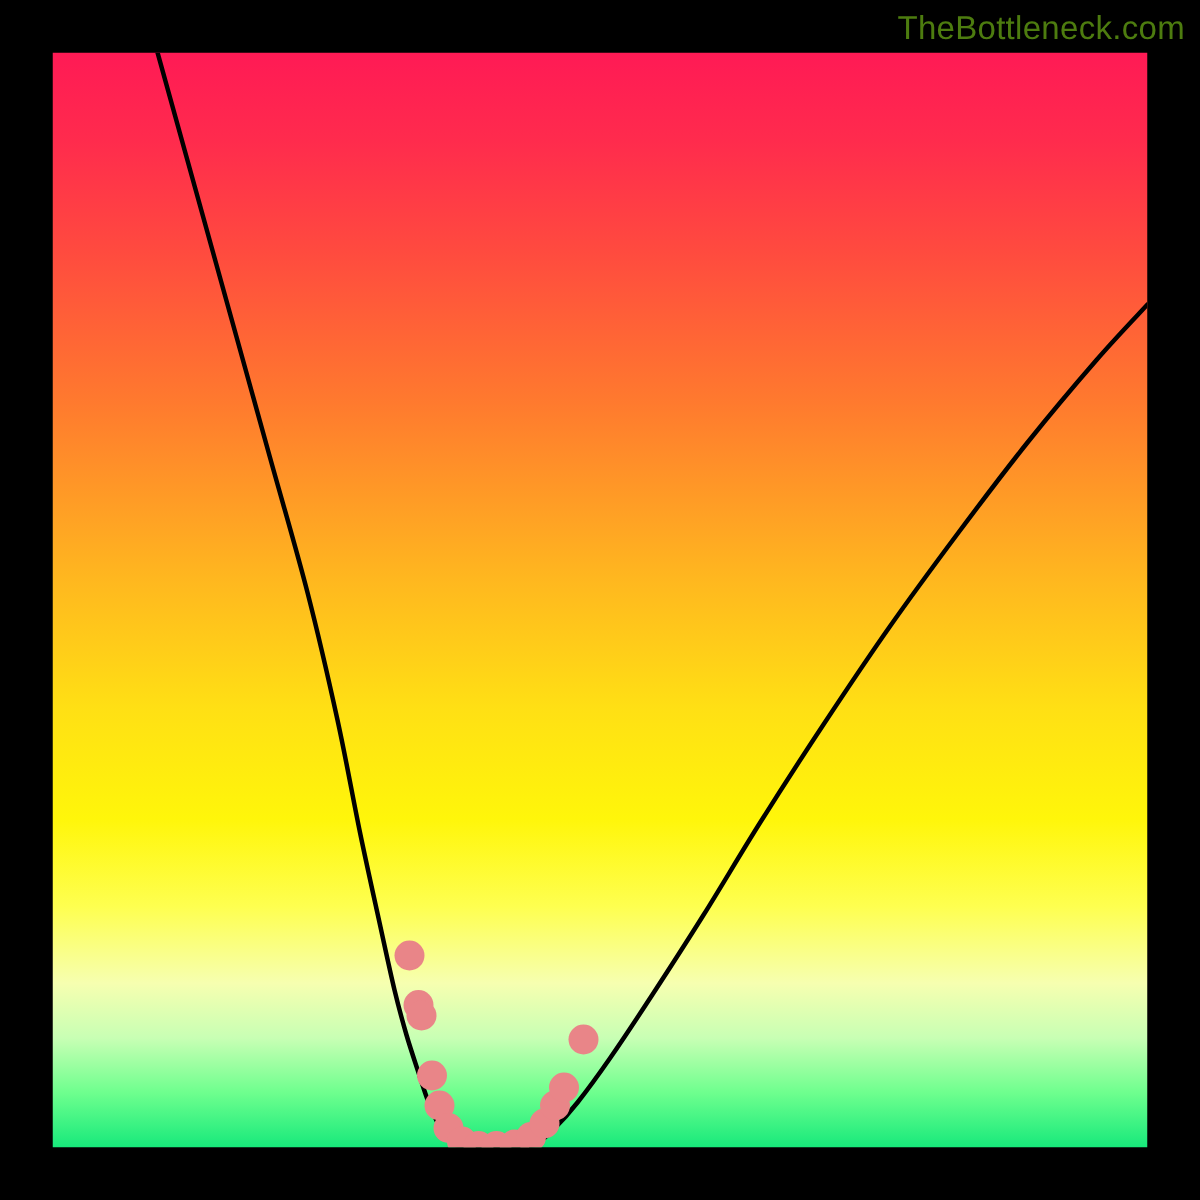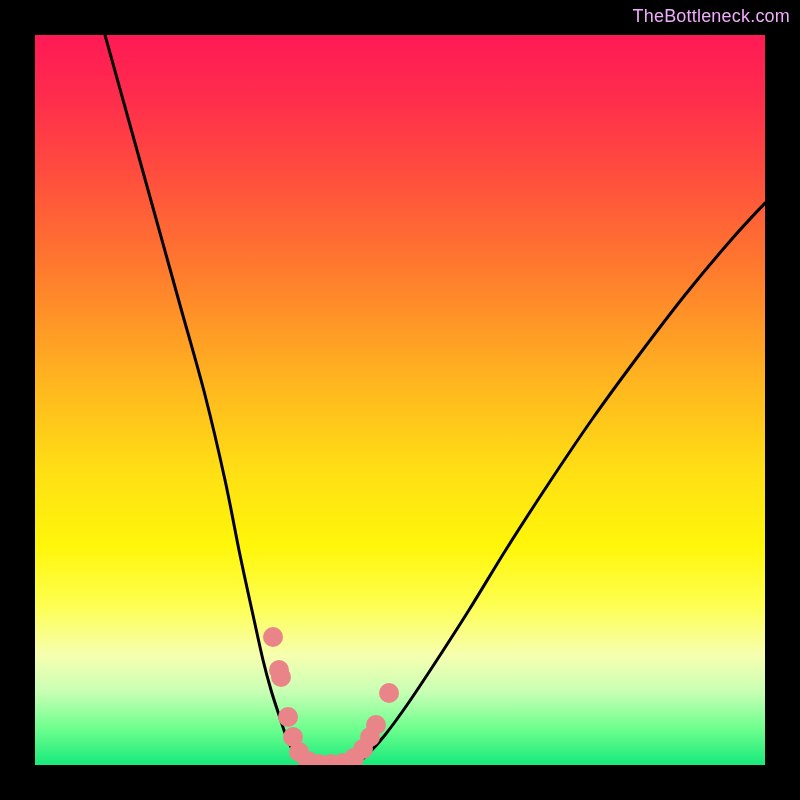--- a/index.html
+++ b/index.html
@@ -41,22 +41,22 @@
       #f6ffb0 85%,
       #c8ffb4 90%,
       #6eff8e 95%,
       #17e97b 100%
     );
   }
   .watermark {
     position: absolute;
     top: 6px;
     right: 10px;
-    color: #f0abfc;
-    font-size: 18px;
+    color: #4d7c0f;
+    font-size: 22px;
     font-weight: 500;
     letter-spacing: 0.2px;
     user-select: none;
   }
   svg.curve-layer {
     position: absolute;
     top: 0; left: 0;
     width: 730px;
     height: 730px;
   }

